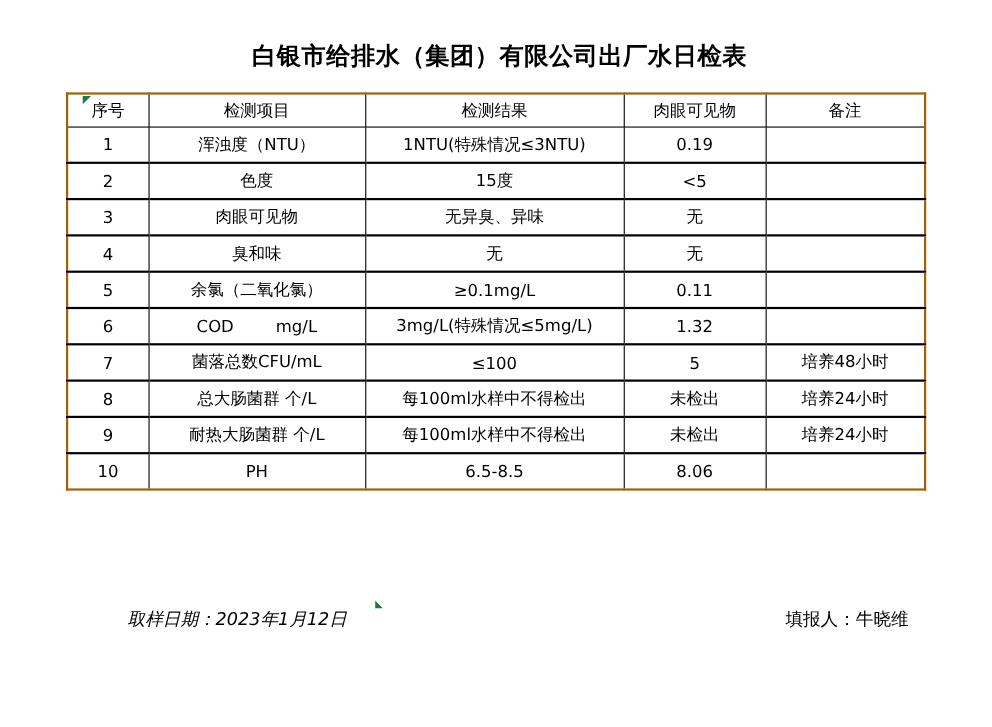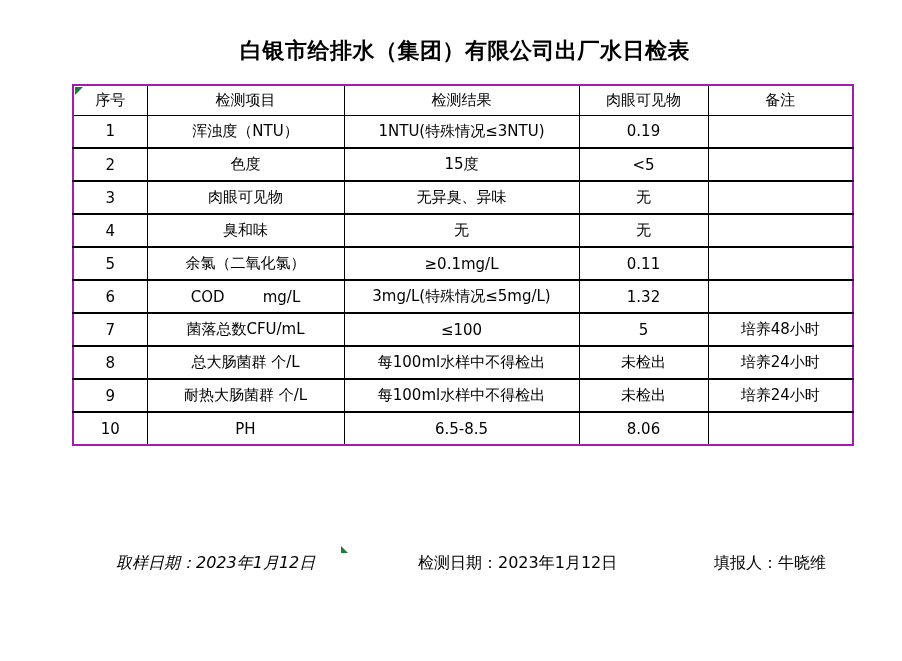--- a/index.html
+++ b/index.html
@@ -11,36 +11,36 @@
     position: relative;
     width: 902px;
     height: 661px;
     background: #ffffff;
     color: #000000;
     font-family: "DejaVu Sans", sans-serif;
     overflow: hidden;
   }
   .title {
     position: absolute;
-    left: 75px;
+    left: 64px;
     top: 36px;
     width: 780px;
     text-align: center;
     font-size: 22px;
     font-weight: bold;
     letter-spacing: 0.5px;
     white-space: nowrap;
   }
   table.report {
     position: absolute;
-    left: 72px;
+    left: 60px;
     top: 84px;
     border-collapse: collapse;
     table-layout: fixed;
-    border: 2px solid #a21caf;
+    border: 2px solid #a16207;
   }
   .report th, .report td {
     border: 1px solid #000000;
     text-align: center;
     vertical-align: middle;
     font-size: 15px;
     font-weight: normal;
     padding: 0 2px;
     white-space: pre-wrap;
     overflow: hidden;
@@ -178,17 +178,16 @@
   </table>
 
   <span class="marker marker-bottom">
     <svg width="8" height="8" viewBox="0 0 8 8">
         <polygon points="0,0 7,7 0,7" fill="#1e7b3c"></polygon>
       </svg>
   </span>
 
   <div class="footer">
     <span class="sampling">取样日期：2023年1月12日</span>
-    <span class="testdate">检测日期：2023年1月12日</span>
     <span class="reporter">填报人：牛晓维</span>
   </div>
 
 </div>
 
 </body></html>

